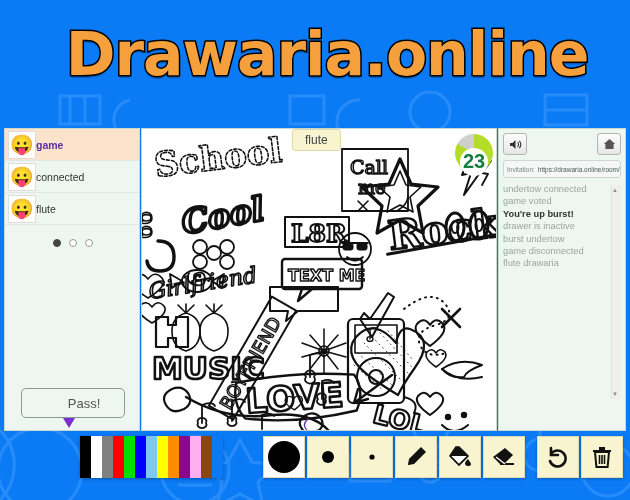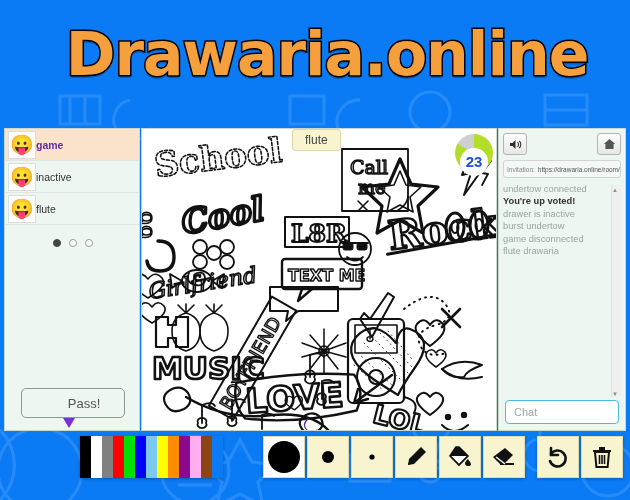--- a/index.html
+++ b/index.html
@@ -98,21 +98,21 @@
   
   .timer{
     position:absolute;left:451px;top:6px;z-index:9;
     width:38px;height:38px;border-radius:50%;
     background:conic-gradient(#b4dd2a 0deg 300deg,#cfcfcf 300deg 360deg);
     display:flex;align-items:center;justify-content:center;
   }
   .timer-inner{
     width:28px;height:28px;border-radius:50%;background:#fff;
     display:flex;align-items:center;justify-content:center;
-    font-size:15px;font-weight:bold;color:#1d4ed8;margin-top:17px;
+    font-size:20px;font-weight:bold;color:#15803d;margin-top:17px;
   }
 
   
   .chatpanel{
     position:absolute;left:494px;top:0;width:128px;height:303px;
     background:#eef6f1;border:1px solid #c9d8cf;box-sizing:border-box;
     display:flex;flex-direction:column;
   }
   .chat-top{display:flex;justify-content:space-between;padding:4px 4px 0 4px;}
   .ibtn{
@@ -202,21 +202,21 @@
 
 <div class="game">
 
   <div class="players">
     <div class="player active">
       <div class="avatar">😛</div>
       <div class="pname">game</div>
     </div>
     <div class="player">
       <div class="avatar">😛</div>
-      <div class="pname">inactive</div>
+      <div class="pname">connected</div>
     </div>
     <div class="player">
       <div class="avatar">😛</div>
       <div class="pname">flute</div>
     </div>
 
     <div class="dots">
       <span class="dot on"></span>
       <span class="dot"></span>
       <span class="dot"></span>
@@ -429,31 +429,29 @@
       </div>
     </div>
 
     <div class="invite">
       <b>Invitation:</b>
       <span>https://drawaria.online/room/s</span>
     </div>
 
     <div class="log">
       <div>undertow connected</div>
-      <div class="hl">You're up voted!</div>
+      <div>game voted</div>
+      <div class="hl">You're up burst!</div>
       <div>drawer is inactive</div>
       <div>burst undertow</div>
       <div>game disconnected</div>
       <div>flute drawaria</div>
       <div class="scroll"></div>
     </div>
 
-    <div class="chatbox">
-      <input type="text" placeholder="Chat" style="">
-    </div>
   </div>
 </div>
 
 <div class="toolbar">
 
   <div class="palette">
     <div class="sw" style="background: rgb(0, 0, 0);"></div>
     <div class="sw" style="background: rgb(255, 255, 255);"></div>
     <div class="sw" style="background: rgb(128, 128, 128);"></div>
     <div class="sw" style="background: rgb(255, 0, 0);"></div>

